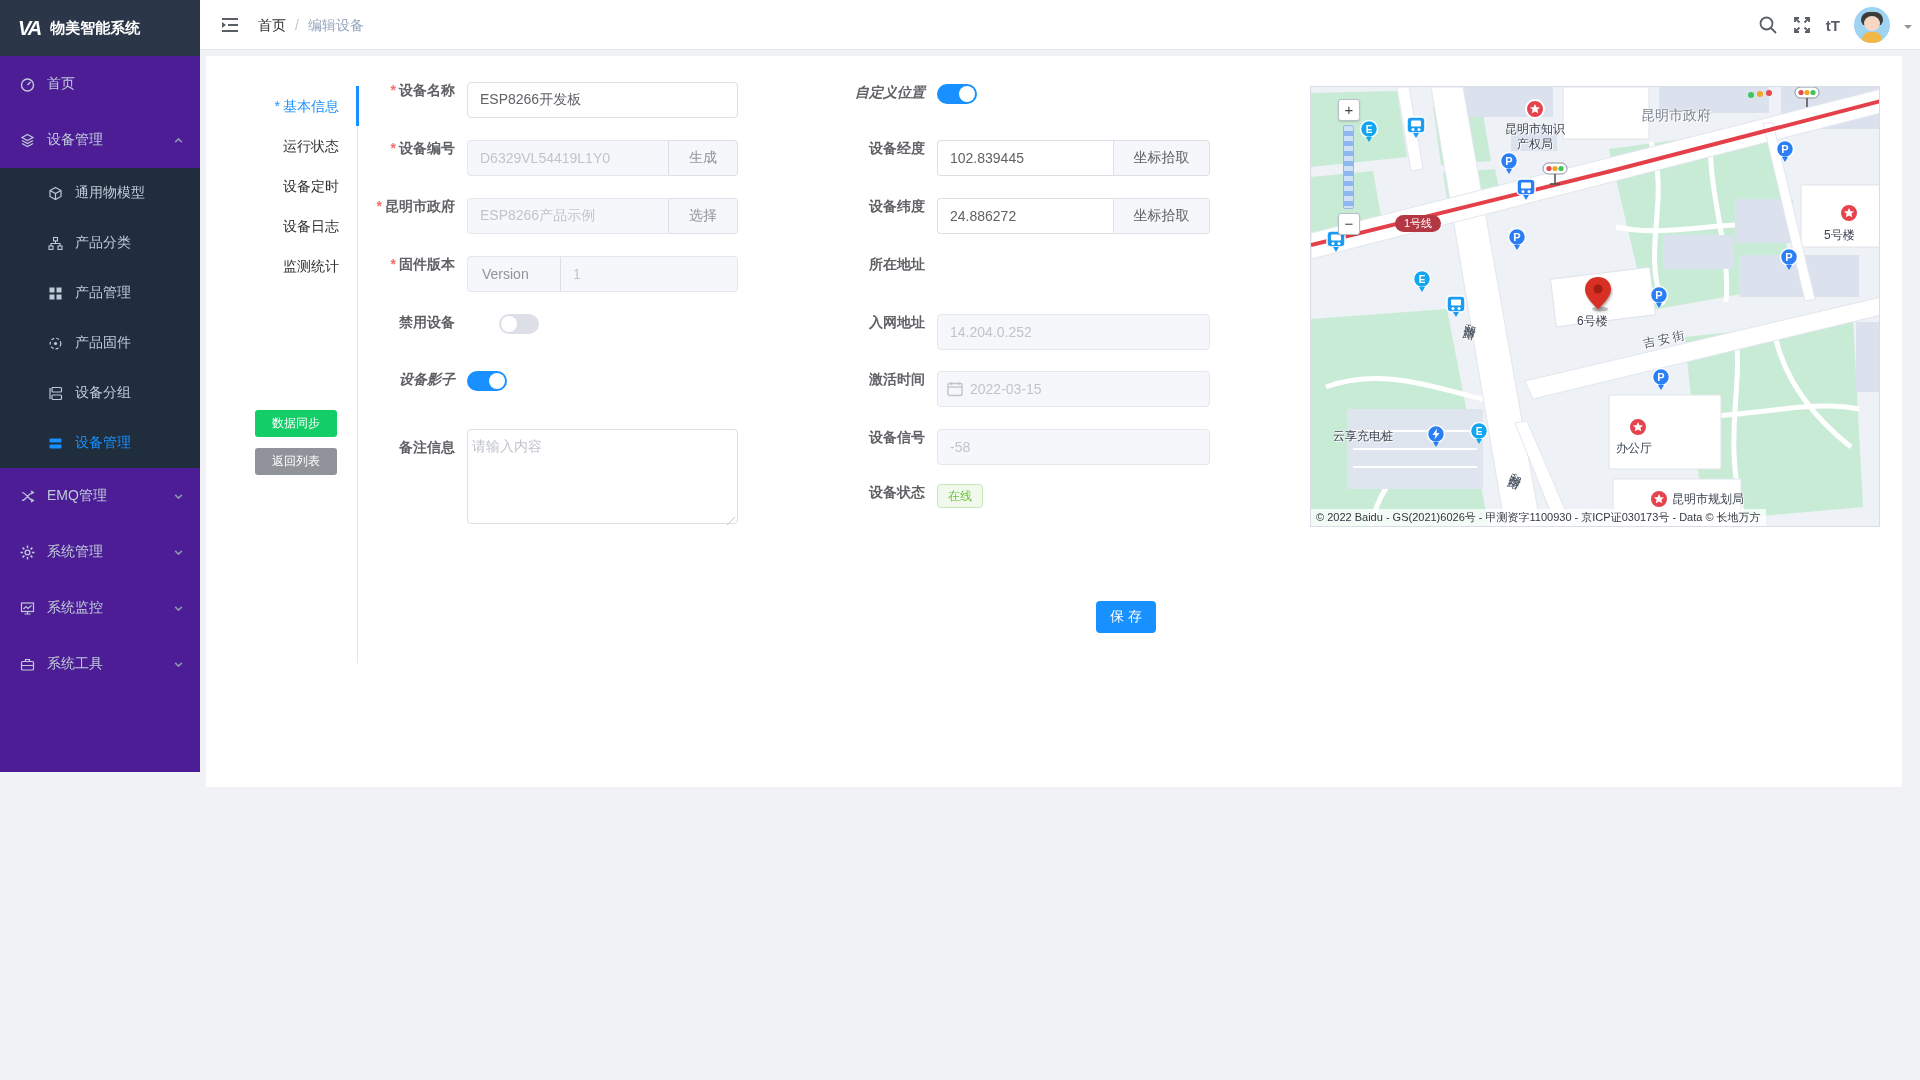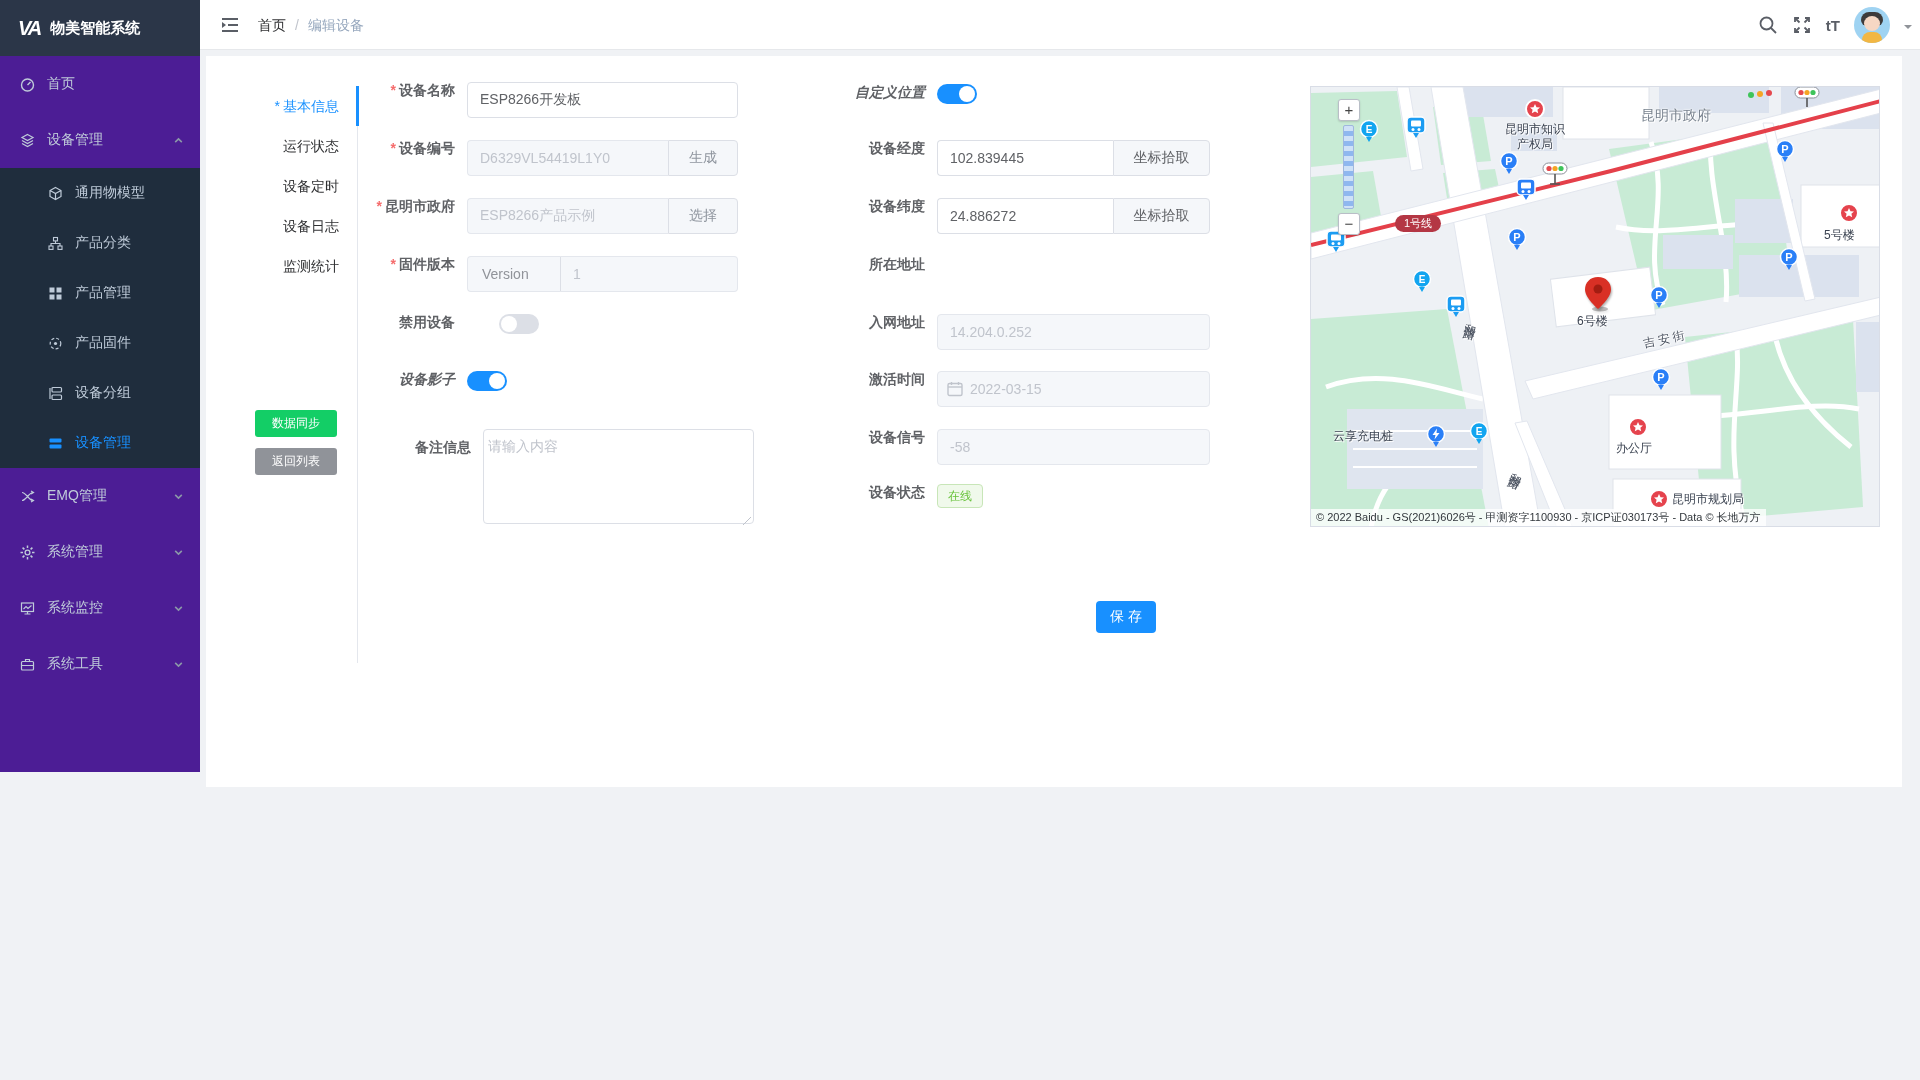--- a/index.html
+++ b/index.html
@@ -299,21 +299,21 @@
     <span class="toggle t-off">
         <span class="knob"></span>
       </span>
   </div>
   <div class="row" style="left:153px;top:315px;font-style:italic;">
     <span class="flabel">设备影子</span>
     <span class="toggle t-on">
         <span class="knob"></span>
       </span>
   </div>
-  <div class="row" style="left:153px;top:373px;height:95px;align-items:flex-start;margin-left:16px;">
+  <div class="row" style="left:153px;top:373px;height:95px;align-items:flex-start;">
     <span class="flabel" style="margin-top:10px;">备注信息</span>
     <span class="txa-wrap"><textarea class="txa" placeholder="请输入内容" style=""></textarea></span>
   </div>
 
   <div class="row" style="left:623px;top:28px;font-style:italic;">
     <span class="flabel">自定义位置</span>
     <span class="toggle t-on">
         <span class="knob"></span>
       </span>
   </div>

